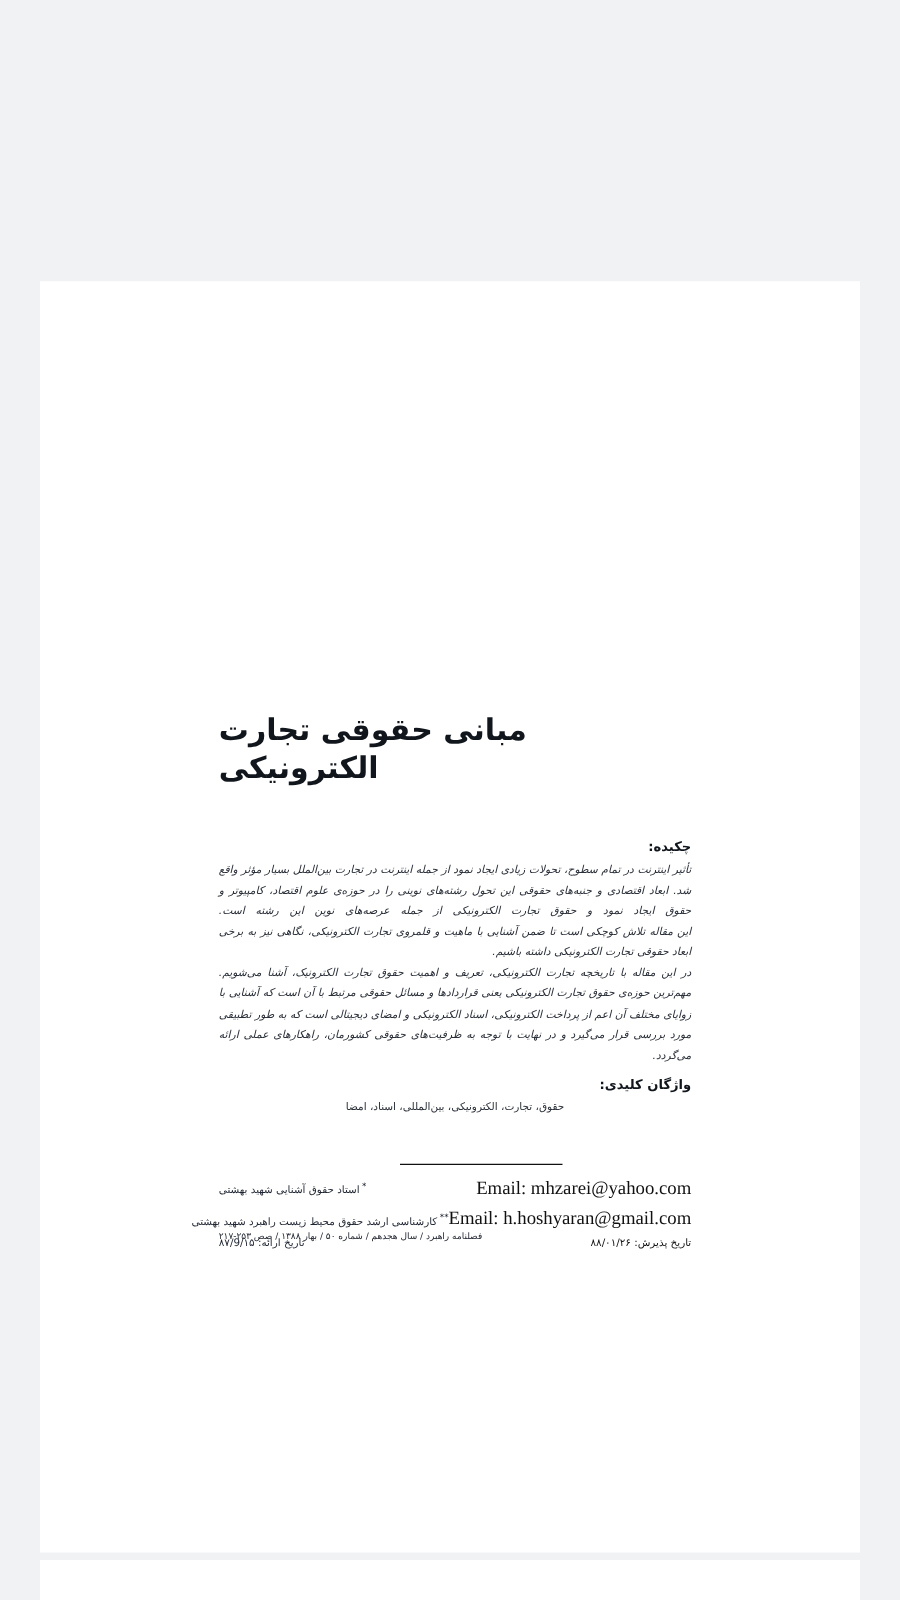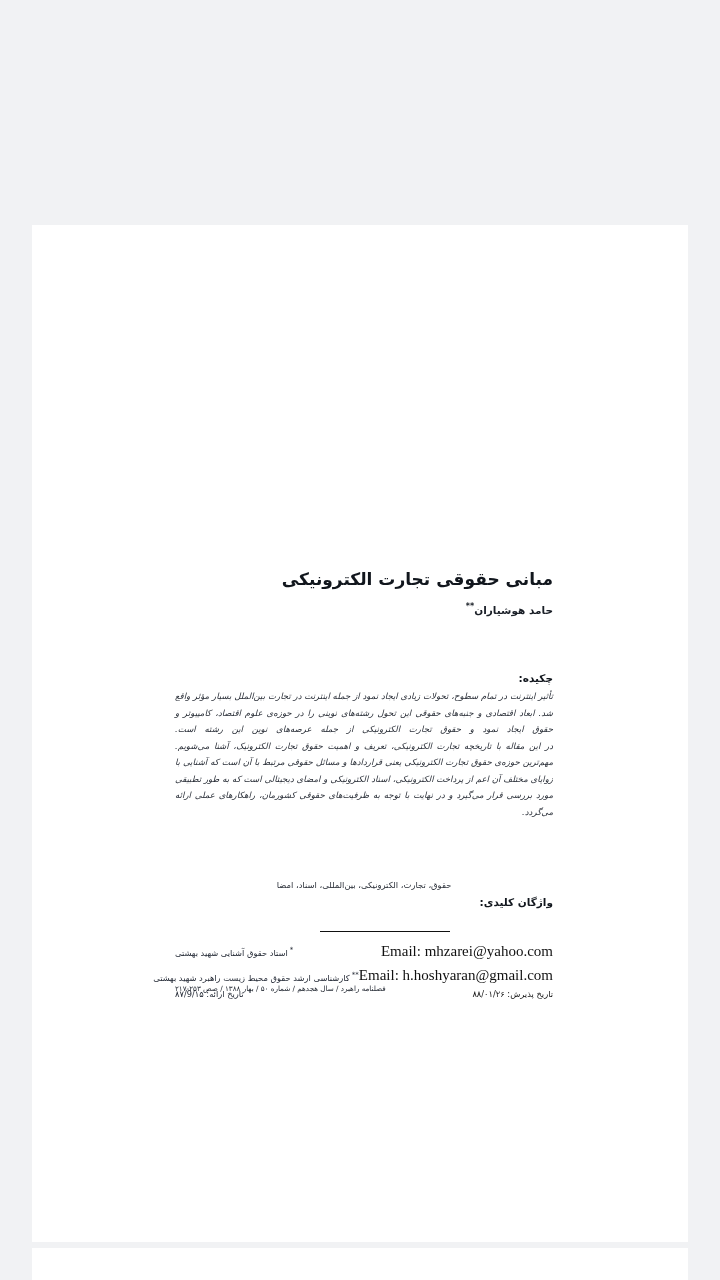--- a/index.html
+++ b/index.html
@@ -46,22 +46,22 @@
     width: 378px;  
   }
 
   .doc-title {
     margin: 0;
     padding: 0;
     position: absolute;
     top: 344px;
     right: 0;
     width: 100%;
-    text-align: right;
-    font-size: 17px;
+    text-align: left;
+    font-size: 24px;
     font-weight: bold;
     color: #11161d;
     letter-spacing: 0;
     line-height: 1.25;
     direction: rtl;
   }
 
   .authors {
     position: absolute;
     top: 375px;
@@ -113,21 +113,21 @@
     padding: 0;
     text-align: justify;
     text-align-last: justify;
   }
   .abstract-body p.last-natural {
     text-align-last: right;
   }
 
   .keywords-heading {
     position: absolute;
-    top: 671px;
+    top: 637px;
     right: 0;
     width: 100%;
     text-align: right;
     font-size: 10.5px;
     font-weight: bold;
     color: #11161d;
     direction: rtl;
   }
   .keywords-body {
     position: absolute;
@@ -210,27 +210,27 @@
 
 <div class="viewer">
 
   <div class="page page-1">
 
     <div class="content">
 
       <h1 class="doc-title">مبانی حقوقی تجارت الکترونیکی</h1>
 
       <div class="authors">
-        <div class="author"><span>حامد هوشیاران</span><span class="star">**</span></div>
       </div>
 
       <div class="abstract-heading">چکیده:</div>
 
       <div class="abstract-body">
         <p>تأثیر اینترنت در تمام سطوح، تحولات زیادی ایجاد نمود از جمله اینترنت در تجارت بین‌الملل بسیار مؤثر واقع شد. ابعاد اقتصادی و جنبه‌های حقوقی این تحول رشته‌های نوینی را در حوزه‌ی علوم اقتصاد، کامپیوتر و حقوق ایجاد نمود و حقوق تجارت الکترونیکی از جمله عرصه‌های نوین این رشته است.</p>
+        <p class="last-natural">این مقاله تلاش کوچکی است تا ضمن آشنایی با ماهیت و قلمروی تجارت الکترونیکی، نگاهی نیز به برخی ابعاد حقوقی تجارت الکترونیکی داشته باشیم.</p>
         <p class="last-natural">در این مقاله با تاریخچه تجارت الکترونیکی، تعریف و اهمیت حقوق تجارت الکترونیک، آشنا می‌شویم. مهم‌ترین حوزه‌ی حقوق تجارت الکترونیکی یعنی قراردادها و مسائل حقوقی مرتبط با آن است که آشنایی با زوایای مختلف آن اعم از پرداخت الکترونیکی، اسناد الکترونیکی و امضای دیجیتالی است که به طور تطبیقی مورد بررسی قرار می‌گیرد و در نهایت با توجه به ظرفیت‌های حقوقی کشورمان، راهکارهای عملی ارائه می‌گردد.</p>
       </div>
 
       <div class="keywords-heading">واژگان کلیدی:</div>
       <div class="keywords-body">حقوق، تجارت، الکترونیکی، بین‌المللی، اسناد، امضا</div>
 
       <hr class="footnote-rule">
 
       <div class="footnotes">
 

